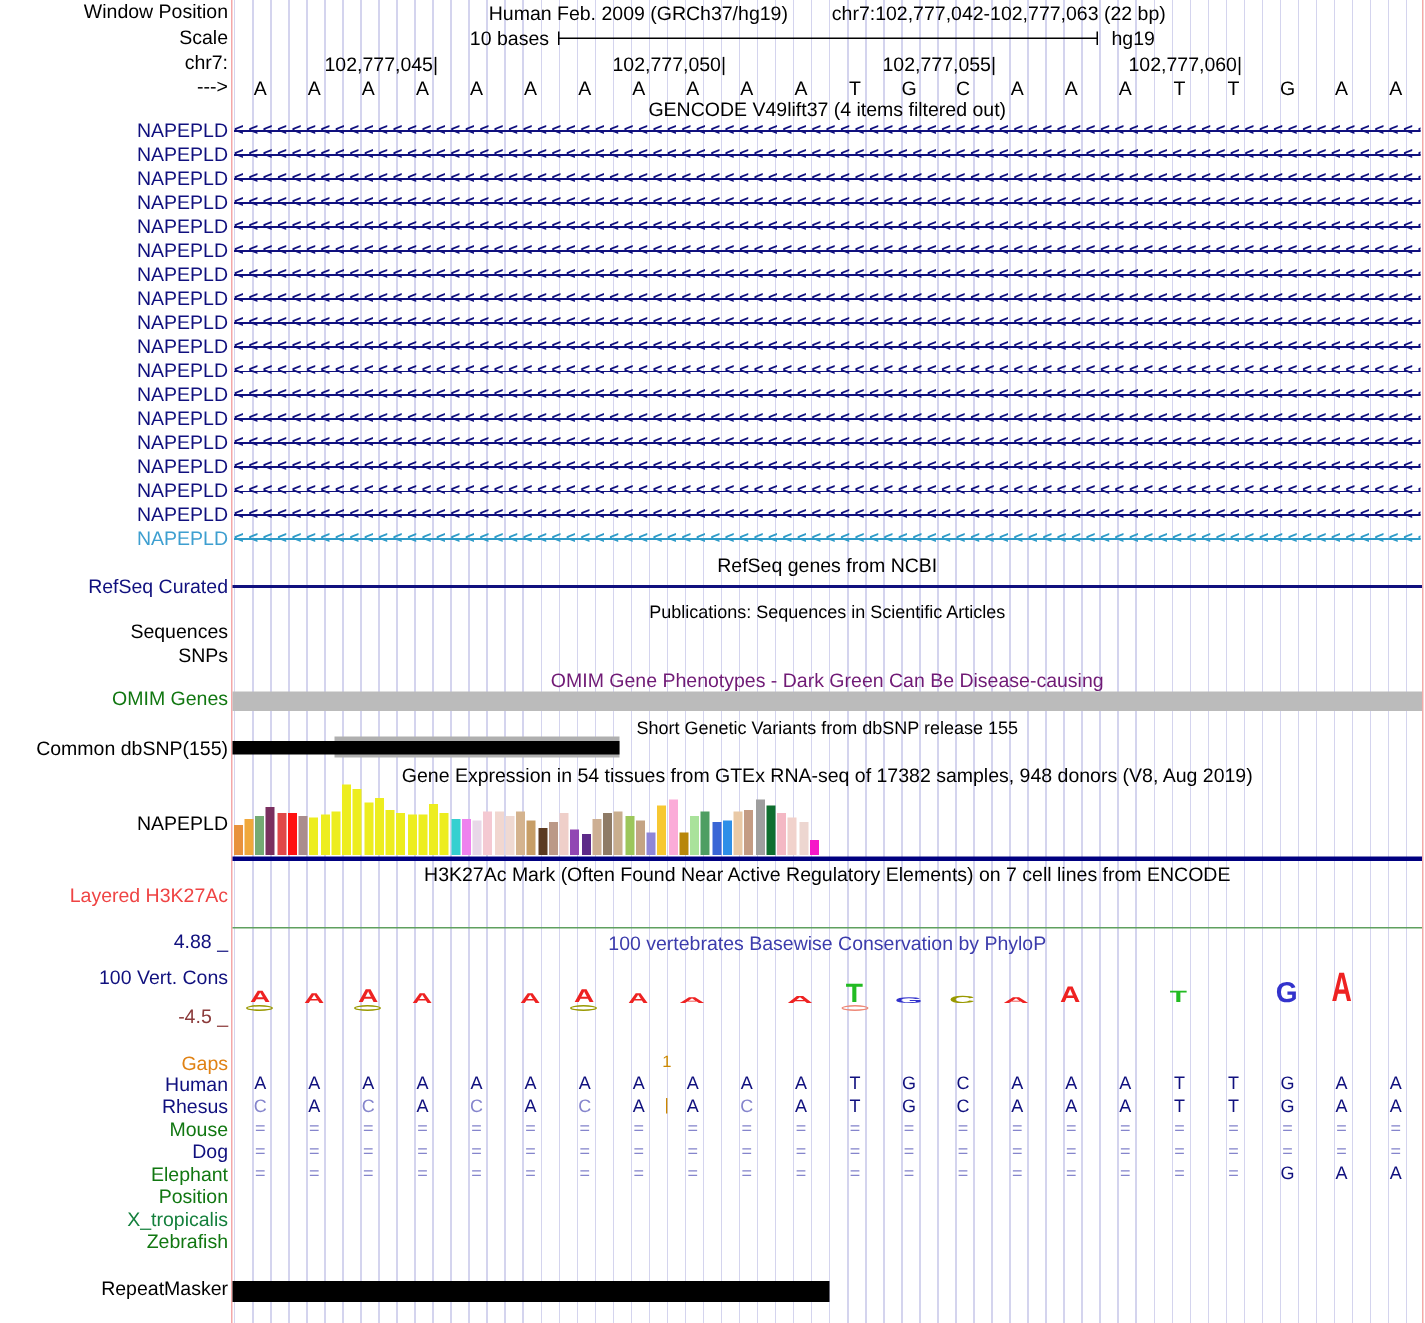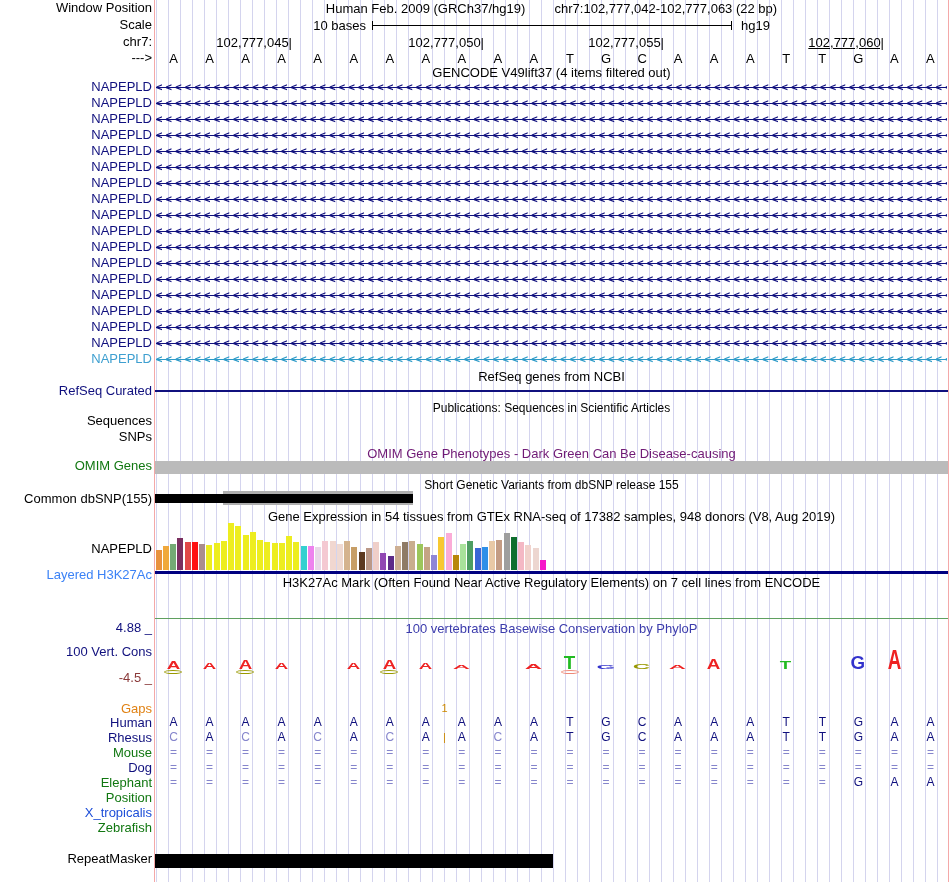--- a/index.html
+++ b/index.html
@@ -58,29 +58,29 @@
 <div class="lab" style="top: 1px; color: rgb(0, 0, 0);">Window Position</div>
     <div class="lab" style="top: 18px; color: rgb(0, 0, 0);">Scale</div>
     <div class="lab" style="top: 35px; color: rgb(0, 0, 0);">chr7:</div>
     <div class="lab" style="top: 51px; color: rgb(0, 0, 0);">---&gt;</div>
     <div class="lab" style="top: 384px; color: rgb(16, 16, 126);">RefSeq Curated</div>
     <div class="lab" style="top: 414px; color: rgb(0, 0, 0);">Sequences</div>
     <div class="lab" style="top: 430px; color: rgb(0, 0, 0);">SNPs</div>
     <div class="lab" style="top: 459px; color: rgb(17, 119, 17);">OMIM Genes</div>
     <div class="lab" style="top: 492px; color: rgb(0, 0, 0);">Common dbSNP(155)</div>
     <div class="lab" style="top: 542px; color: rgb(0, 0, 0);">NAPEPLD</div>
-    <div class="lab" style="top: 568px; color: #3b82f6;">Layered H3K27Ac</div>
+    <div class="lab" style="top: 590px; color: #ef4444;">Layered H3K27Ac</div>
     <div class="lab" style="top: 621px; color: rgb(16, 16, 126);">4.88 _</div>
     <div class="lab" style="top: 645px; color: rgb(16, 16, 126);">100 Vert. Cons</div>
     <div class="lab" style="top: 671px; color: rgb(139, 58, 58);">-4.5 _</div>
     <div class="lab" style="top: 852px; color: rgb(0, 0, 0);">RepeatMasker</div>
     <div class="tick" style="left: 208px;">102,777,045|</div>
     <div class="tick" style="left: 400px;">102,777,050|</div>
     <div class="tick" style="left: 580px;">102,777,055|</div>
-    <div class="tick" style="left: 800px; text-decoration: underline;">102,777,060|</div>
+    <div class="tick" style="left: 744px;">102,777,060|</div>
     <div class="base" style="left: 155px;">A</div>
     <div class="base" style="left: 191.045px;">A</div>
     <div class="base" style="left: 227.091px;">A</div>
     <div class="base" style="left: 263.136px;">A</div>
     <div class="base" style="left: 299.182px;">A</div>
     <div class="base" style="left: 335.227px;">A</div>
     <div class="base" style="left: 371.273px;">A</div>
     <div class="base" style="left: 407.318px;">A</div>
     <div class="base" style="left: 443.364px;">A</div>
     <div class="base" style="left: 479.409px;">A</div>
@@ -353,15 +353,15 @@
     <div class="mz" style="left: 623.591px; top: 776px; color: rgb(133, 133, 204);">=</div>
     <div class="mz" style="left: 659.636px; top: 776px; color: rgb(133, 133, 204);">=</div>
     <div class="mz" style="left: 695.682px; top: 776px; color: rgb(133, 133, 204);">=</div>
     <div class="mz" style="left: 731.727px; top: 776px; color: rgb(133, 133, 204);">=</div>
     <div class="mz" style="left: 767.773px; top: 776px; color: rgb(133, 133, 204);">=</div>
     <div class="mz" style="left: 803.818px; top: 776px; color: rgb(133, 133, 204);">=</div>
     <div class="mz" style="left: 839.864px; top: 776px; color: rgb(16, 16, 126);">G</div>
     <div class="mz" style="left: 875.909px; top: 776px; color: rgb(16, 16, 126);">A</div>
     <div class="mz" style="left: 911.955px; top: 776px; color: rgb(16, 16, 126);">A</div>
     <div class="lab" style="top: 791px; color: rgb(17, 119, 17);">Position</div>
-    <div class="lab" style="top: 806px; color: #1d4ed8;">X_tropicalis</div>
+    <div class="lab" style="top: 806px; color: #15803d;">X_tropicalis</div>
     <div class="lab" style="top: 821px; color: rgb(17, 119, 17);">Zebrafish</div>
   </div>
 
 </body></html>

